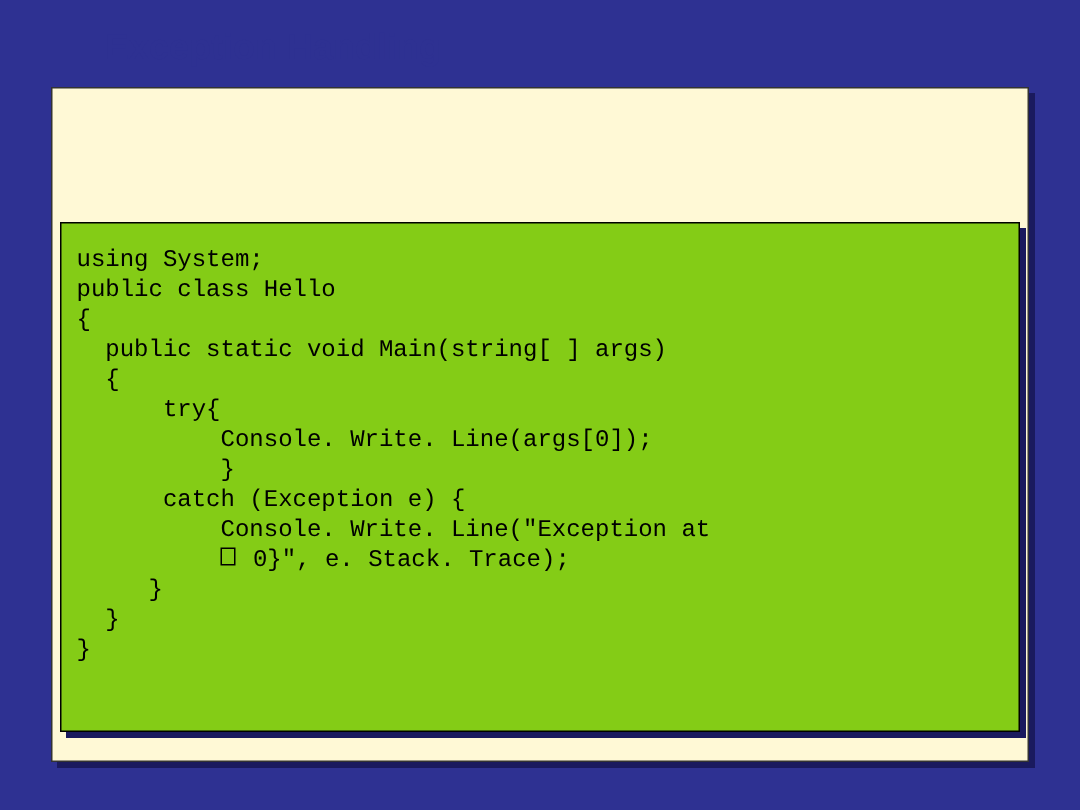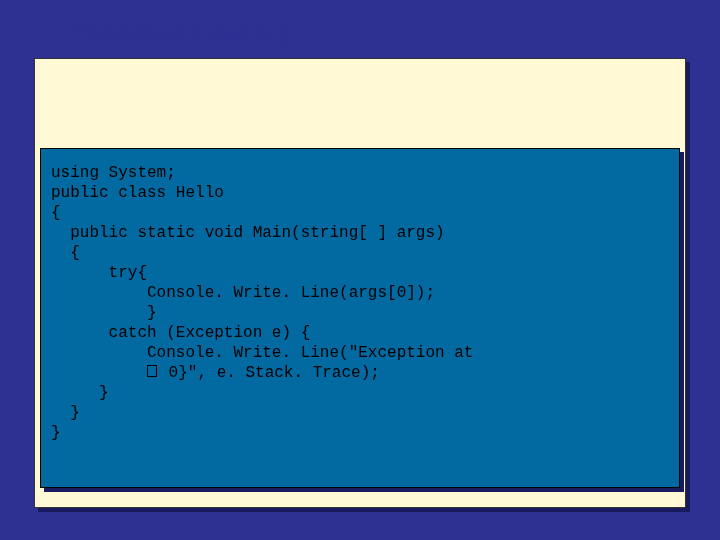--- a/index.html
+++ b/index.html
@@ -33,21 +33,21 @@
       background: #fff9d6;
       border: 1px solid #333;
       box-shadow: 4px 4px 0 #1a1a5e;
     }
     .code-box {
       position: absolute;
       top: 148px;
       left: 40px;
       width: 640px;
       height: 340px;
-      background: #0369a1;
+      background: #84cc16;
       border: 1px solid #000;
       box-shadow: 4px 4px 0 #1a1a5e;
       padding: 14px 10px;
     }
     .code {
       font-family: "Courier New", Courier, monospace;
       font-size: 16px;
       line-height: 1.25;
       white-space: pre;
       color: #000;

